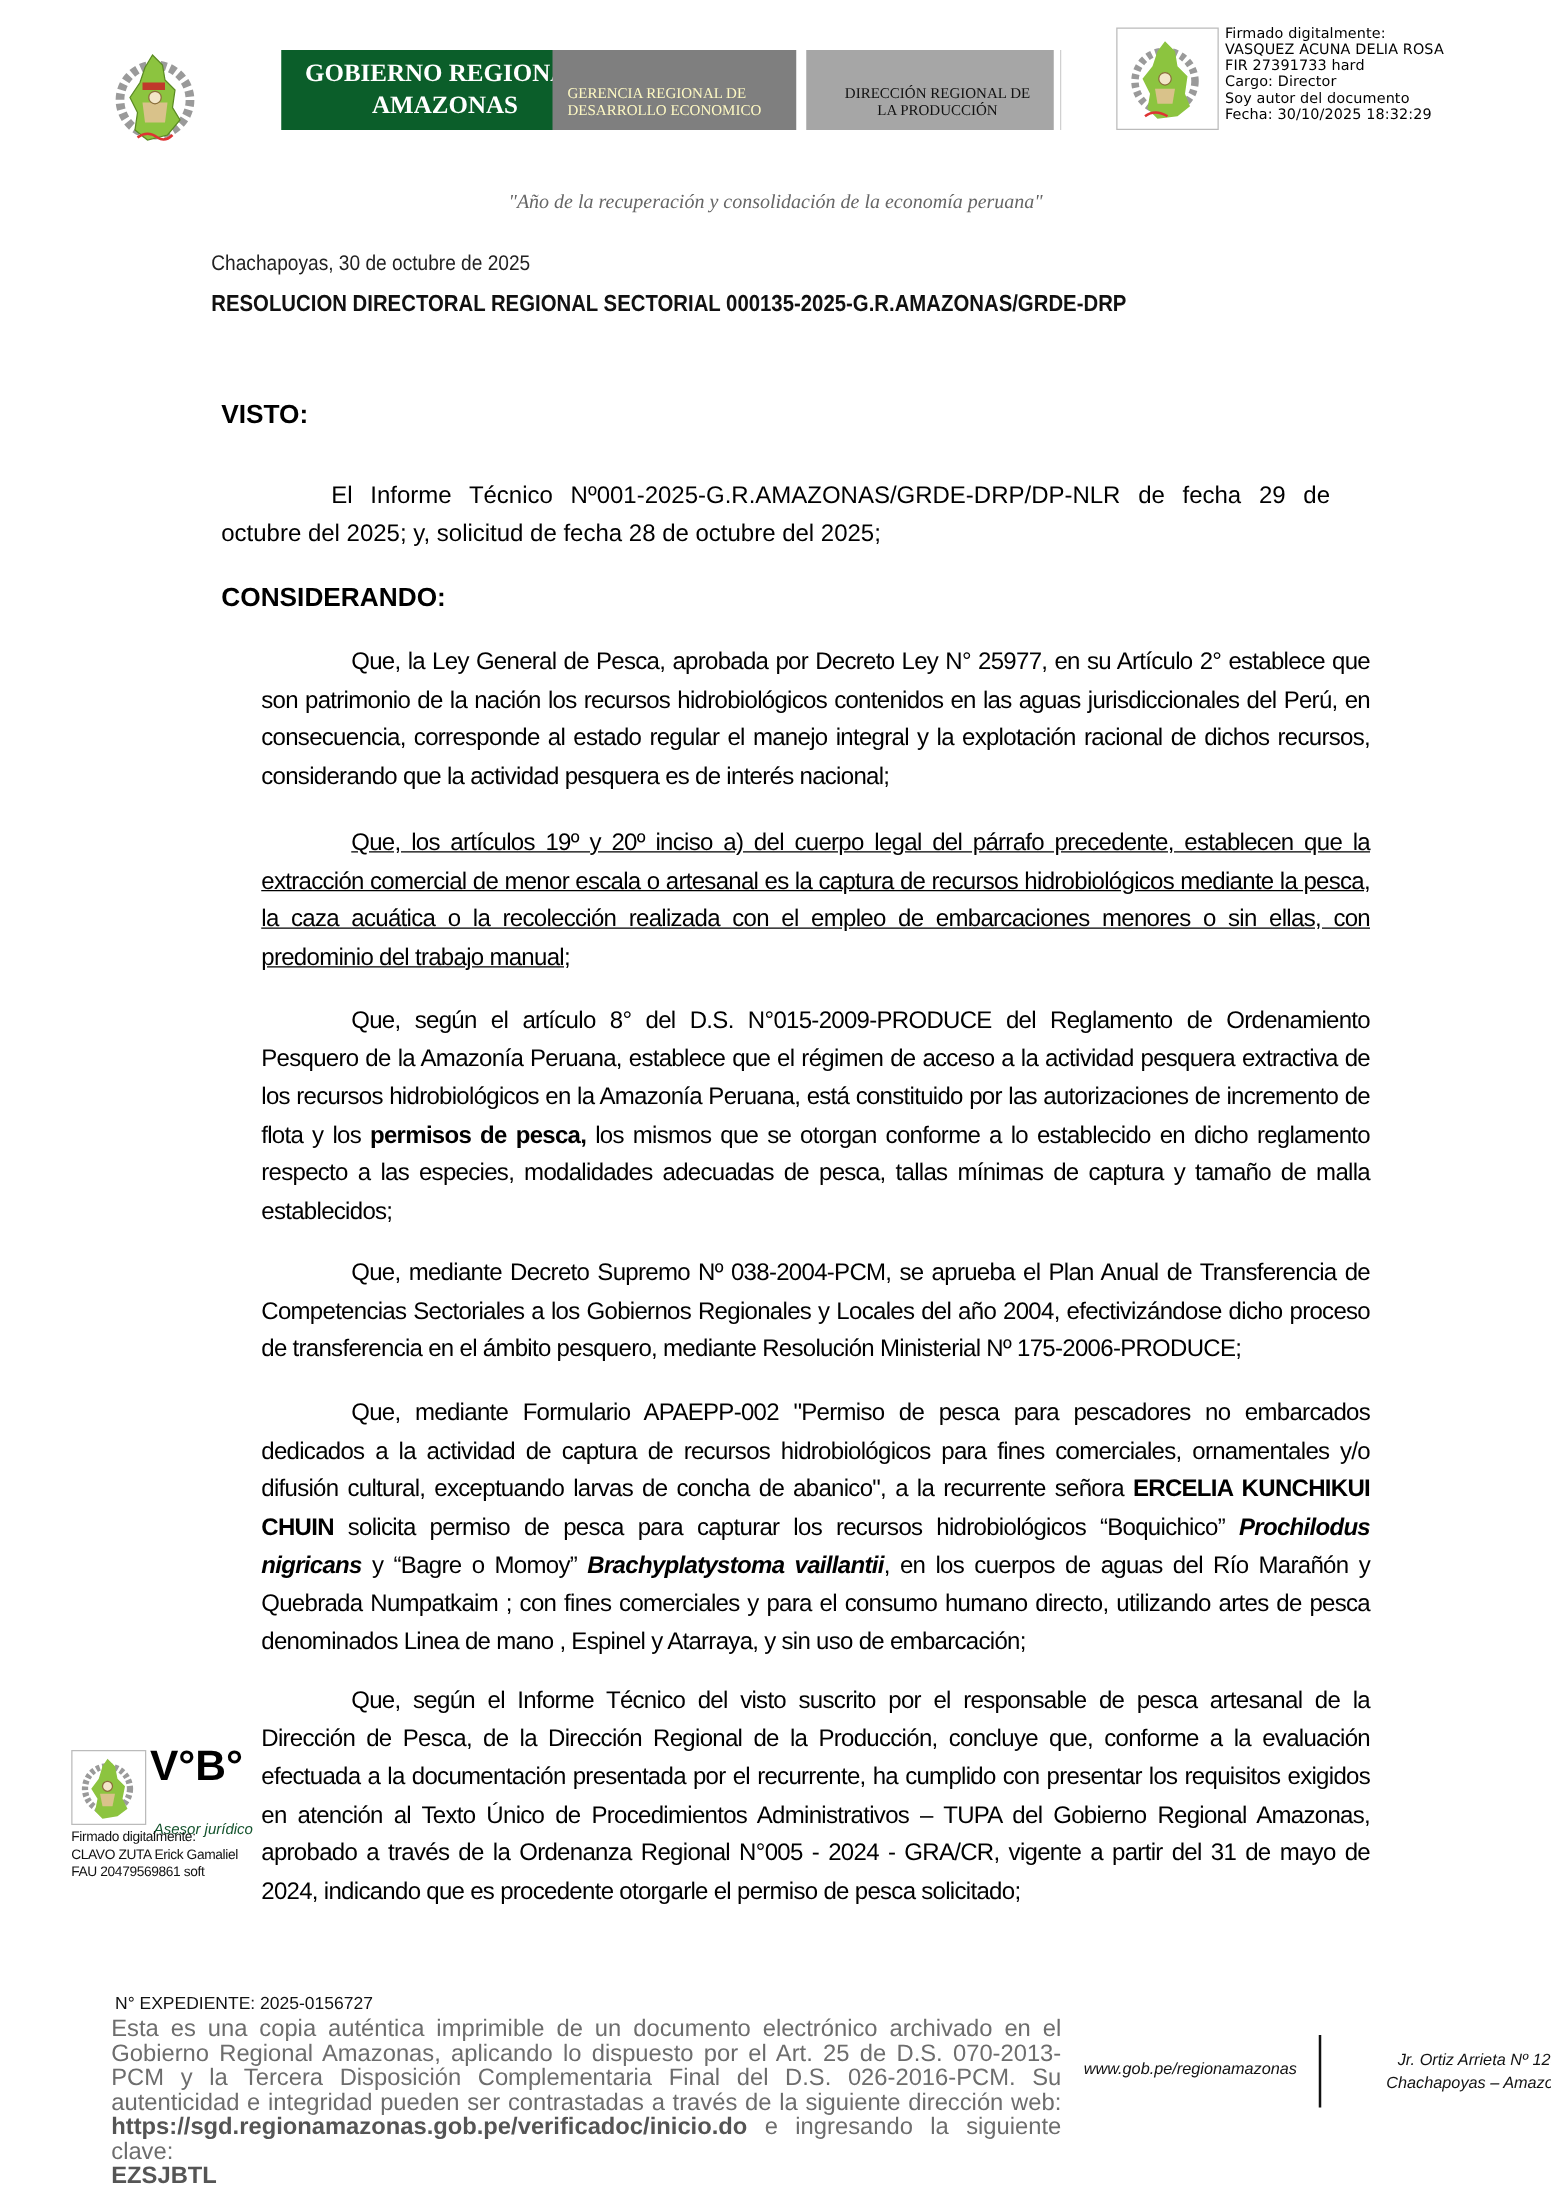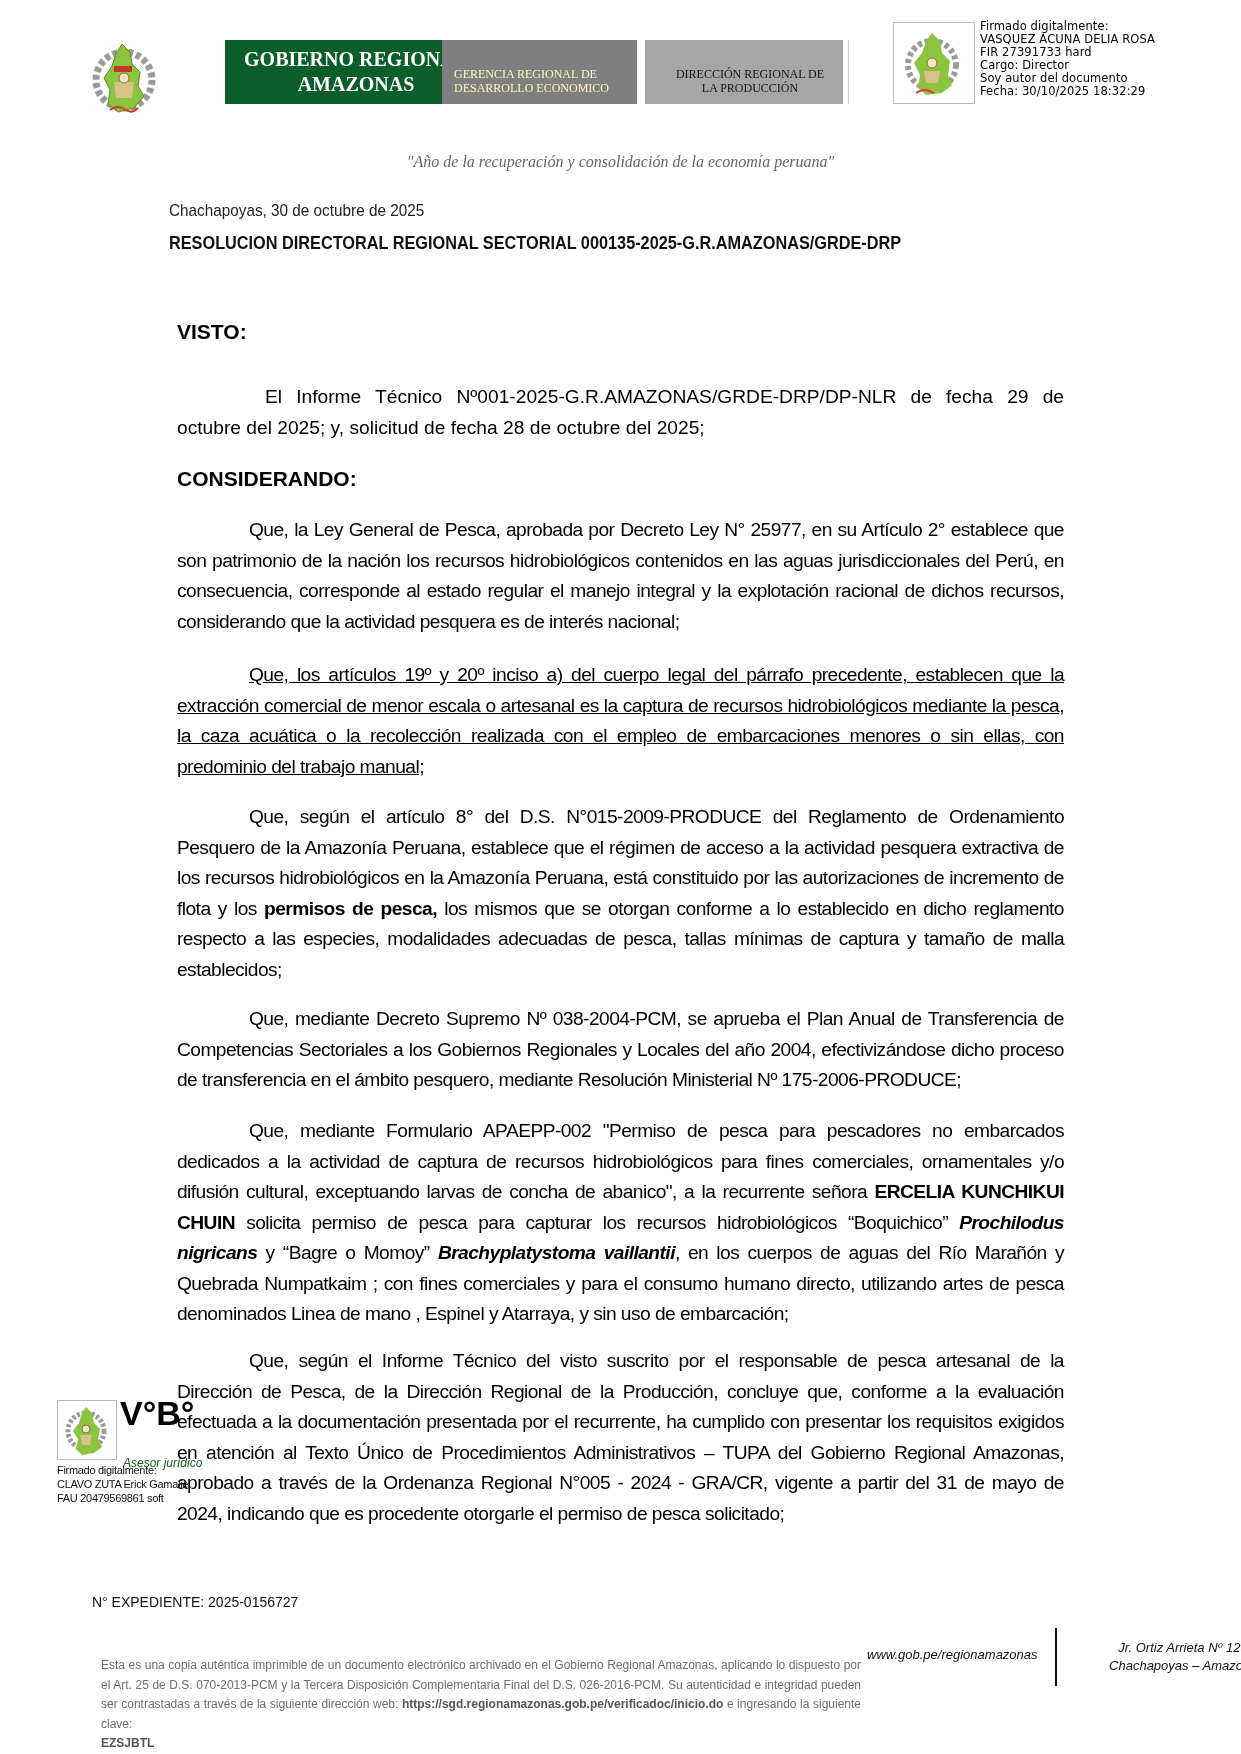--- a/index.html
+++ b/index.html
@@ -20,37 +20,37 @@
 
   .place-date { position: absolute; left: 169px; top: 201px; font-size: 17px; color: #222; transform: scaleX(0.9); transform-origin: left; }
   .res-title { position: absolute; left: 169px; top: 232px; font-size: 18.5px; font-weight: bold; color: #111; transform: scaleX(0.88); transform-origin: left; white-space: nowrap; }
 
   .section-h { position: absolute; left: 177px; font-weight: bold; font-size: 21px; }
   .visto-h { top: 320px; }
   .cons-h { top: 467px; }
 
   .para { position: absolute; left: 177px; width: 887px; font-size: 19.2px; line-height: 30.5px; text-align: justify; color: #000; }
   .para .ind { display: inline-block; width: 72px; }
-  .condensed { letter-spacing: -0.55px; word-spacing: 0px; }
+  .condensed { letter-spacing: -0.55px; word-spacing: 0px; margin-left: 32px; }
 
   .p-visto { top: 382px; letter-spacing: 0; }
   .p1 { top: 515px; }
   .p2 { top: 660px; text-decoration: underline; }
   .p3 { top: 802px; }
   .p4 { top: 1004px; }
   .p5 { top: 1116px; }
   .p6 { top: 1346px; }
 
   .vobo-stamp { position: absolute; left: 57px; top: 1400px; width: 58px; height: 58px; border: 1px solid #bbb; background: #fff; }
   .vobo { position: absolute; left: 120px; top: 1396px; font-weight: bold; font-size: 34px; line-height: 34px; }
   .vobo-sub { position: absolute; left: 123px; top: 1456px; font-size: 12px; font-style: italic; color: #14532d; }
   .vobo-sig { position: absolute; left: 57px; top: 1463px; font-size: 11px; line-height: 14px; color: #111; white-space: pre; letter-spacing: -0.3px; }
 
   .exped { position: absolute; left: 92px; top: 1594px; font-size: 14px; color: #111; }
-  .auth { position: absolute; left: 89px; top: 1656px; width: 760px; font-size: 12px; line-height: 19.5px; text-align: justify; color: #6d6d6d; margin-left: 12px; }
+  .auth { position: absolute; left: 89px; top: 1614px; width: 760px; font-size: 19px; line-height: 19.5px; text-align: justify; color: #6d6d6d; }
   .auth b { color: #555; }
   .web { position: absolute; left: 867px; top: 1647px; font-style: italic; font-size: 13px; color: #111; }
   .foot-sep { position: absolute; left: 1055px; top: 1628px; width: 2px; height: 58px; background: #111; }
   .addr { position: absolute; left: 1104px; top: 1639px; width: 165px; font-style: italic; font-size: 13px; line-height: 18px; text-align: center; color: #111; }
 </style>
 </head>
 <body>
 
 <div class="logo">
   <svg width="72" height="80" viewBox="0 0 72 80">

